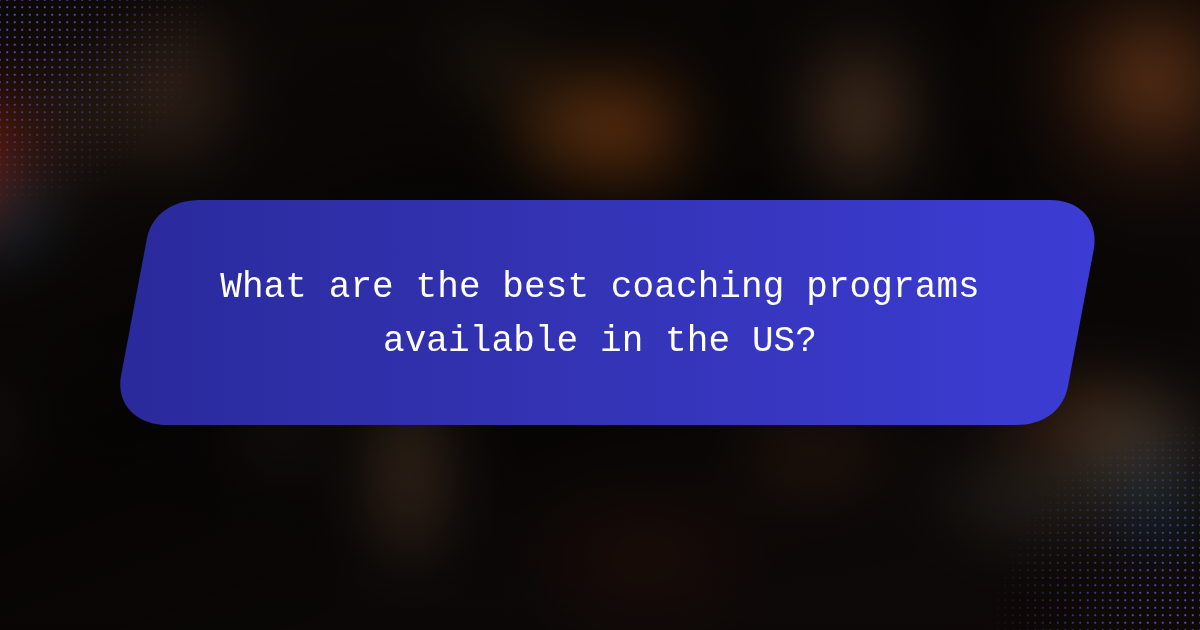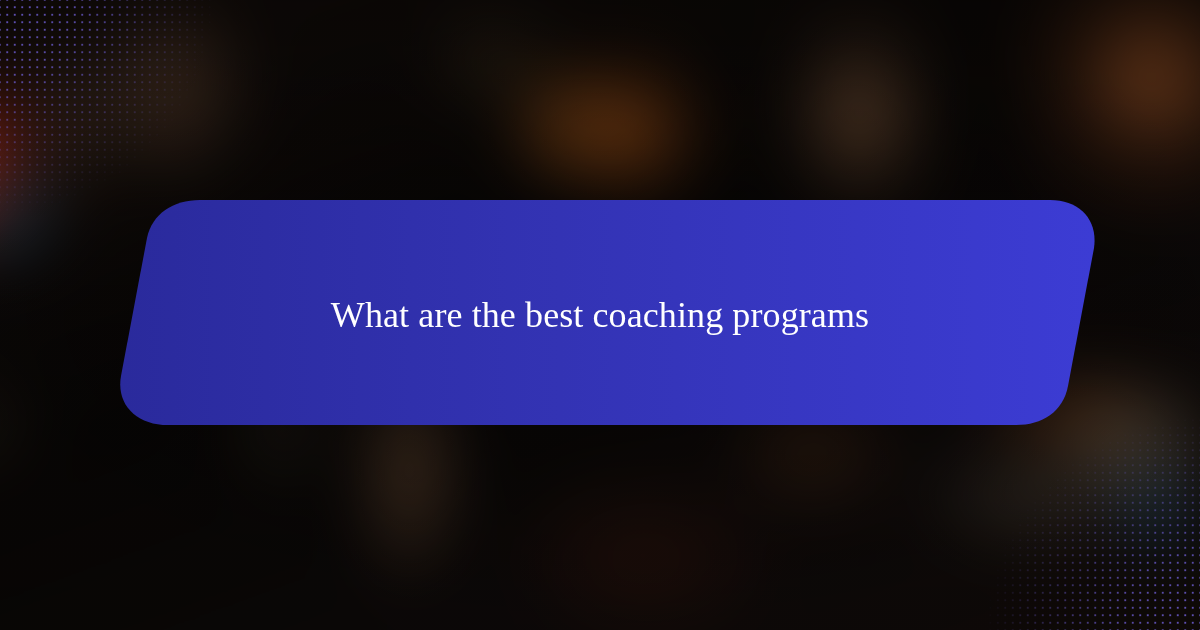--- a/index.html
+++ b/index.html
@@ -8,21 +8,21 @@
     padding: 0;
     background: #000;
   }
 
   #stage {
     position: relative;
     width: 1200px;
     height: 630px;
     overflow: hidden;
     background: #0a0706;
-    font-family: Liberation Serif, serif;
+    font-family: Liberation Mono, monospace;
   }
 
   
   .bg-photo {
     position: absolute;
     inset: -60px;
     background-color: #0b0807;
     background-image:
       
       radial-gradient(circle 150px at 1180px 150px, rgba(196,104,46,0.62) 0%, rgba(120,58,24,0.22) 55%, rgba(0,0,0,0) 100%),
@@ -151,16 +151,17 @@
                L 18,196
                C 14,214 26,238 48,240
                L 948,240
                C 968,240 984,226 988,210
                L 1012,40
                C 1015,22 1002,10 986,10 Z" fill="none"></path>
     </svg>
 
     <div class="card-text">
       <div class="line">What are the best coaching programs</div>
+      <div class="line">available in the US?</div>
     </div>
   </div>
 
 </div>
 
 </body></html>

